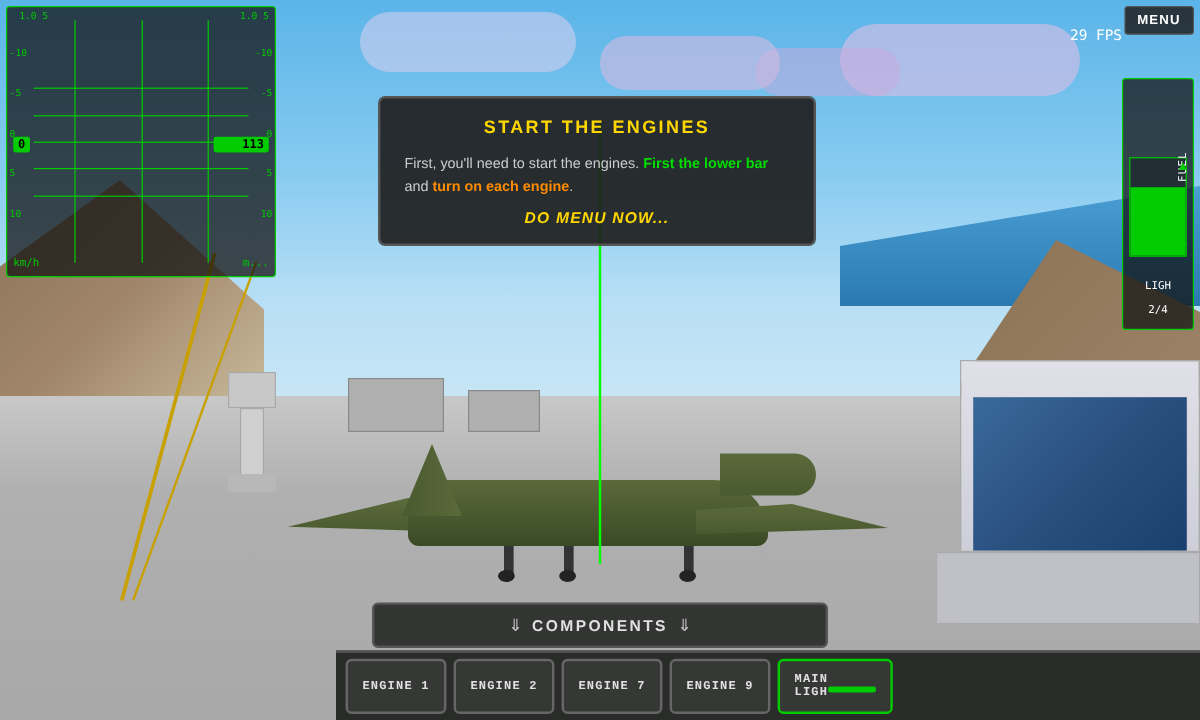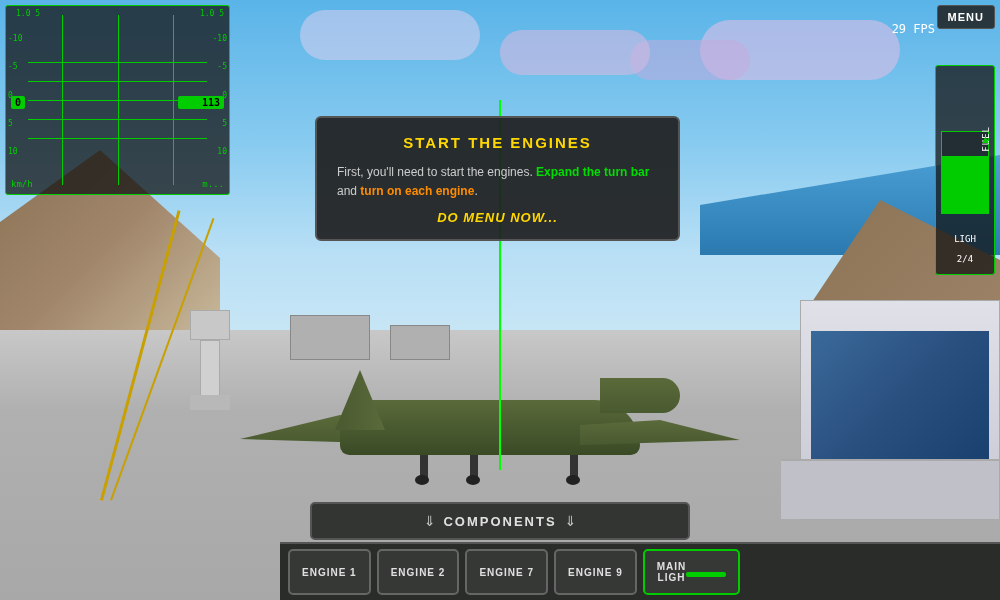--- a/index.html
+++ b/index.html
@@ -281,21 +281,21 @@
       cursor: pointer;
       letter-spacing: 1px;
     }
 
     
     .hud-left {
       position: absolute;
       top: 5px;
       left: 5px;
       width: 225px;
-      height: 190px;
+      height: 226px;
       background: rgba(20,20,20,0.75);
       border: 1px solid #00cc00;
       border-radius: 3px;
       z-index: 100;
       overflow: hidden;
     }
     .hud-grid {
       width: 100%;
       height: 100%;
       position: relative;
@@ -438,21 +438,20 @@
       position: absolute;
       top: 80px;
       left: 315px;
       width: 365px;
       background: rgba(30, 30, 30, 0.92);
       border: 2px solid #555;
       border-radius: 6px;
       z-index: 200;
       padding: 16px 20px 14px;
       color: #ccc;
-      margin-top: 36px;
     }
     .tutorial-title {
       text-align: center;
       color: #FFD700;
       font-size: 15px;
       font-weight: bold;
       letter-spacing: 2px;
       margin-bottom: 12px;
       font-family: Arial, sans-serif;
     }
@@ -524,21 +523,21 @@
       padding: 6px 8px;
       gap: 6px;
     }
     .engine-btn {
       background: rgba(55,57,55,0.95);
       border: 2px solid #666;
       border-radius: 5px;
       color: #e0e0e0;
       font-size: 10px;
       font-weight: bold;
-      font-family: Liberation Sans, sans-serif;
+      font-family: Liberation Mono, monospace;
       letter-spacing: 1px;
       text-align: center;
       padding: 8px 12px;
       cursor: pointer;
       min-width: 75px;
       height: 46px;
       display: flex;
       align-items: center;
       justify-content: center;
     }
@@ -656,21 +655,21 @@
       <span style="position:absolute; top:67px; right:3px; color:#00cc00; font-size:11px;">▲</span>
       <span style="position:absolute; bottom:62px; right:3px; color:#00cc00; font-size:11px;">▼</span>
       <div class="info-label">LIGH</div>
       <div class="info-val">2/4</div>
     </div>
   </div>
 
   <div class="tutorial-dialog">
     <div class="tutorial-title">START THE ENGINES</div>
     <div class="tutorial-text">
-      <span>First, you'll need to start the engines. </span><span class="tutorial-highlight-green">Expand the turn bar</span><span> and </span><span class="tutorial-highlight-orange">turn on each engine</span><span>.</span>
+      <span>First, you'll need to start the engines. </span><span class="tutorial-highlight-green">First the lower bar</span><span> and </span><span class="tutorial-highlight-orange">turn on each engine</span><span>.</span>
       <br>
     </div>
     <div class="tutorial-action">DO MENU NOW...</div>
   </div>
 
   <div class="components-bar">
     <span class="arrow-down">⇓</span>
     <span class="components-label">COMPONENTS</span>
     <span class="arrow-down">⇓</span>
   </div>

